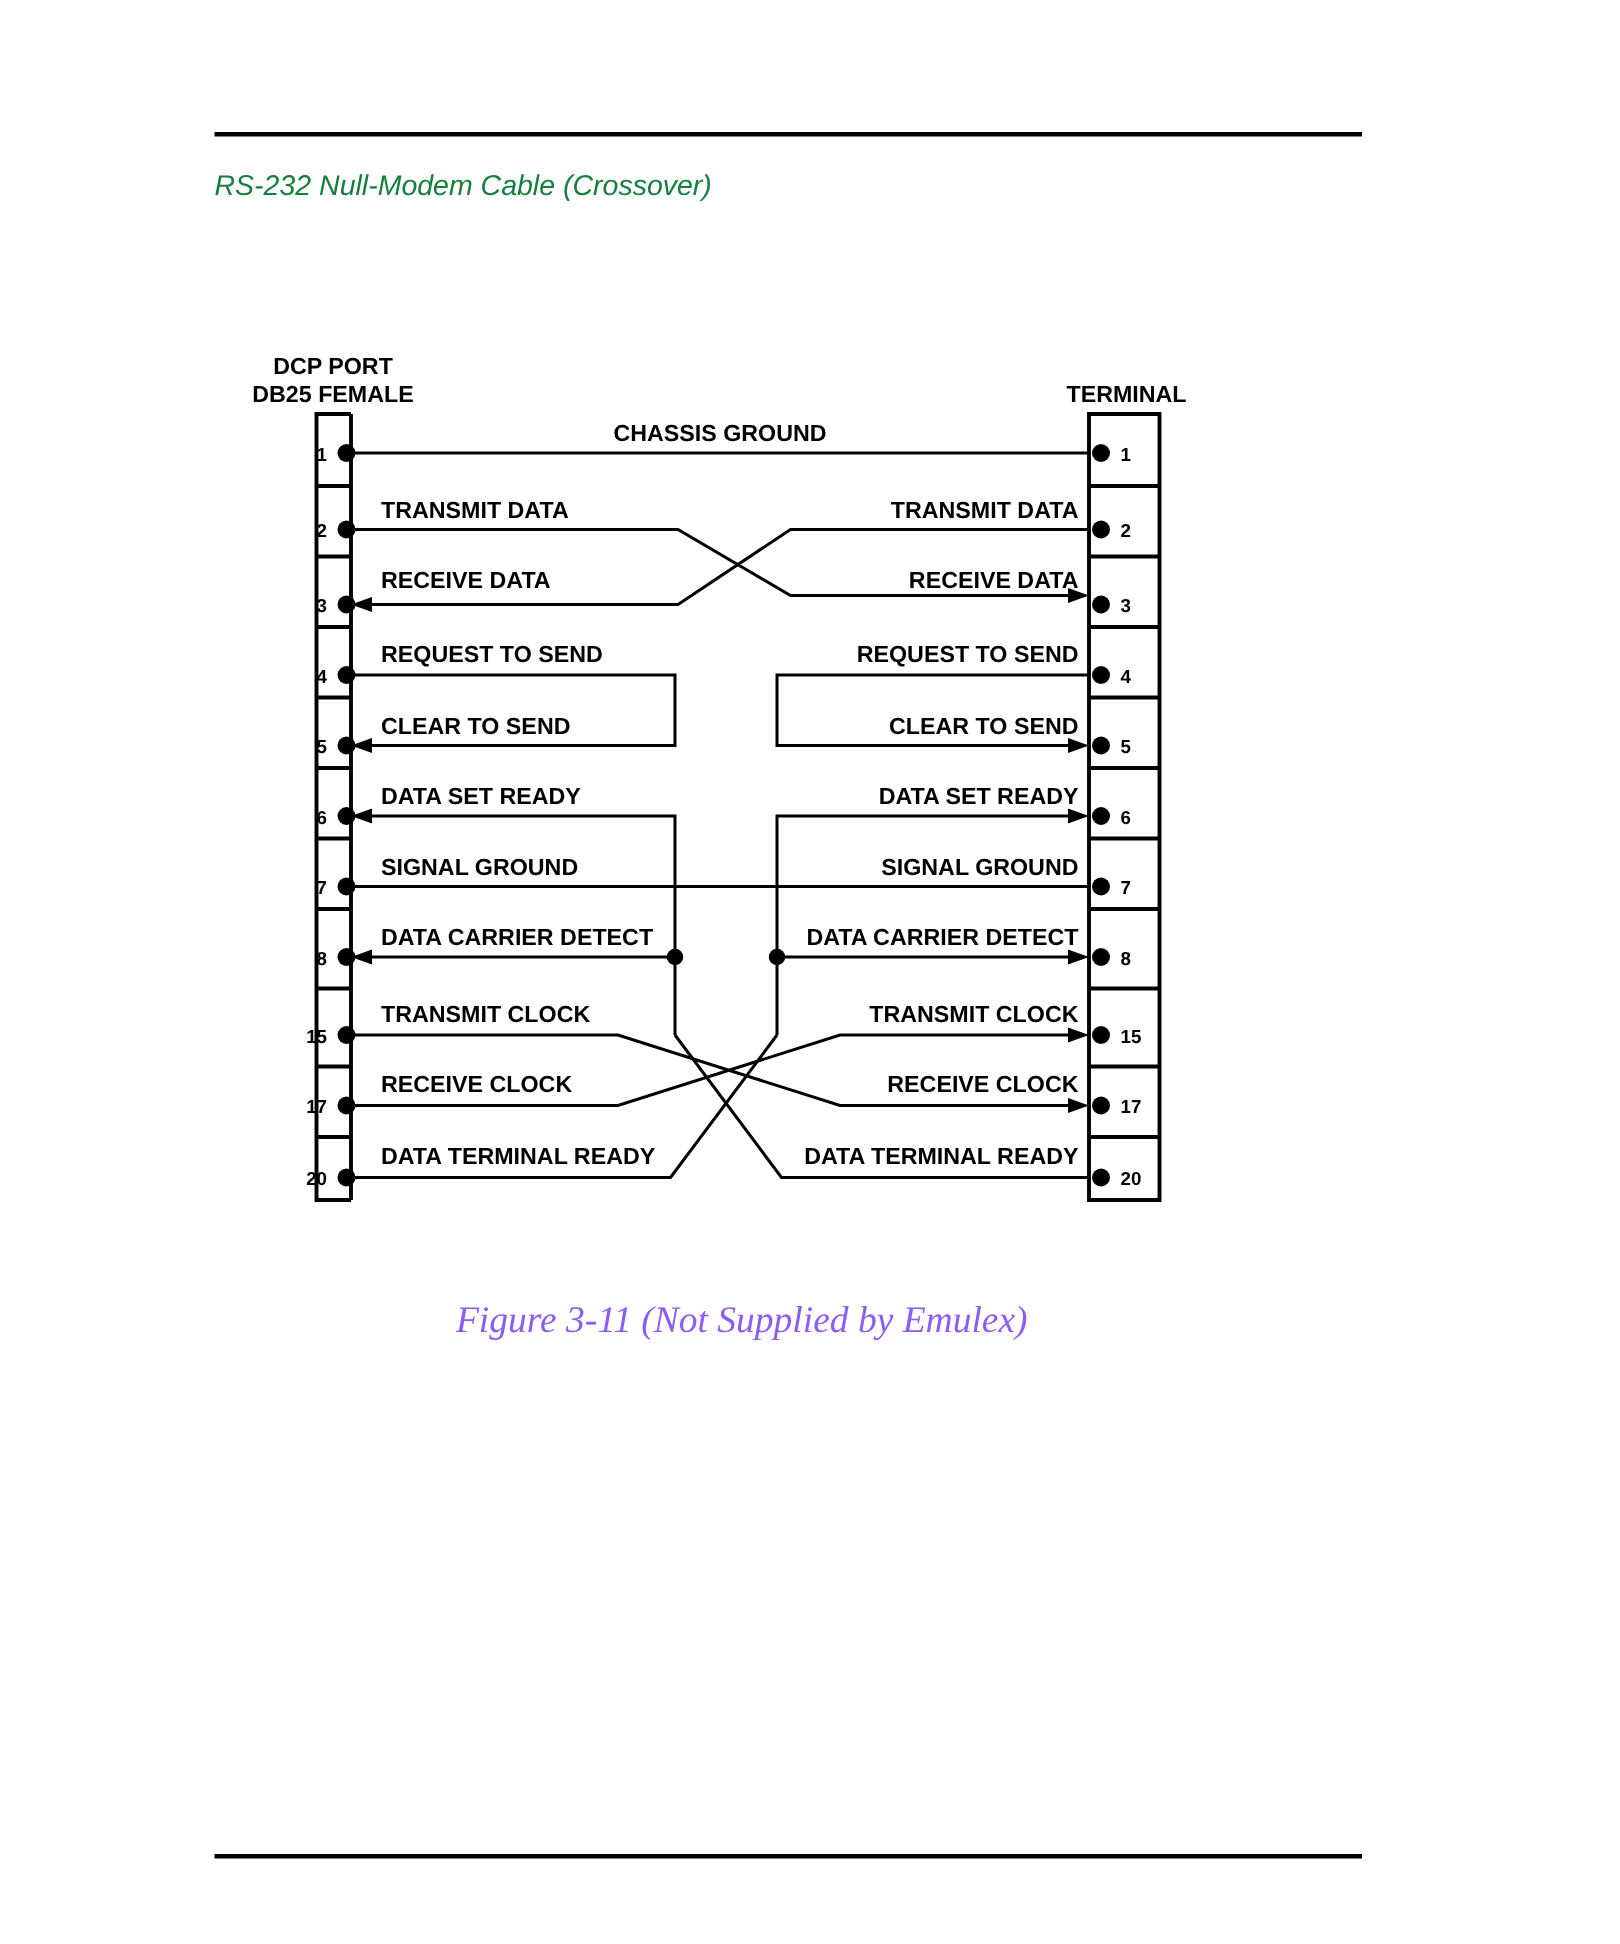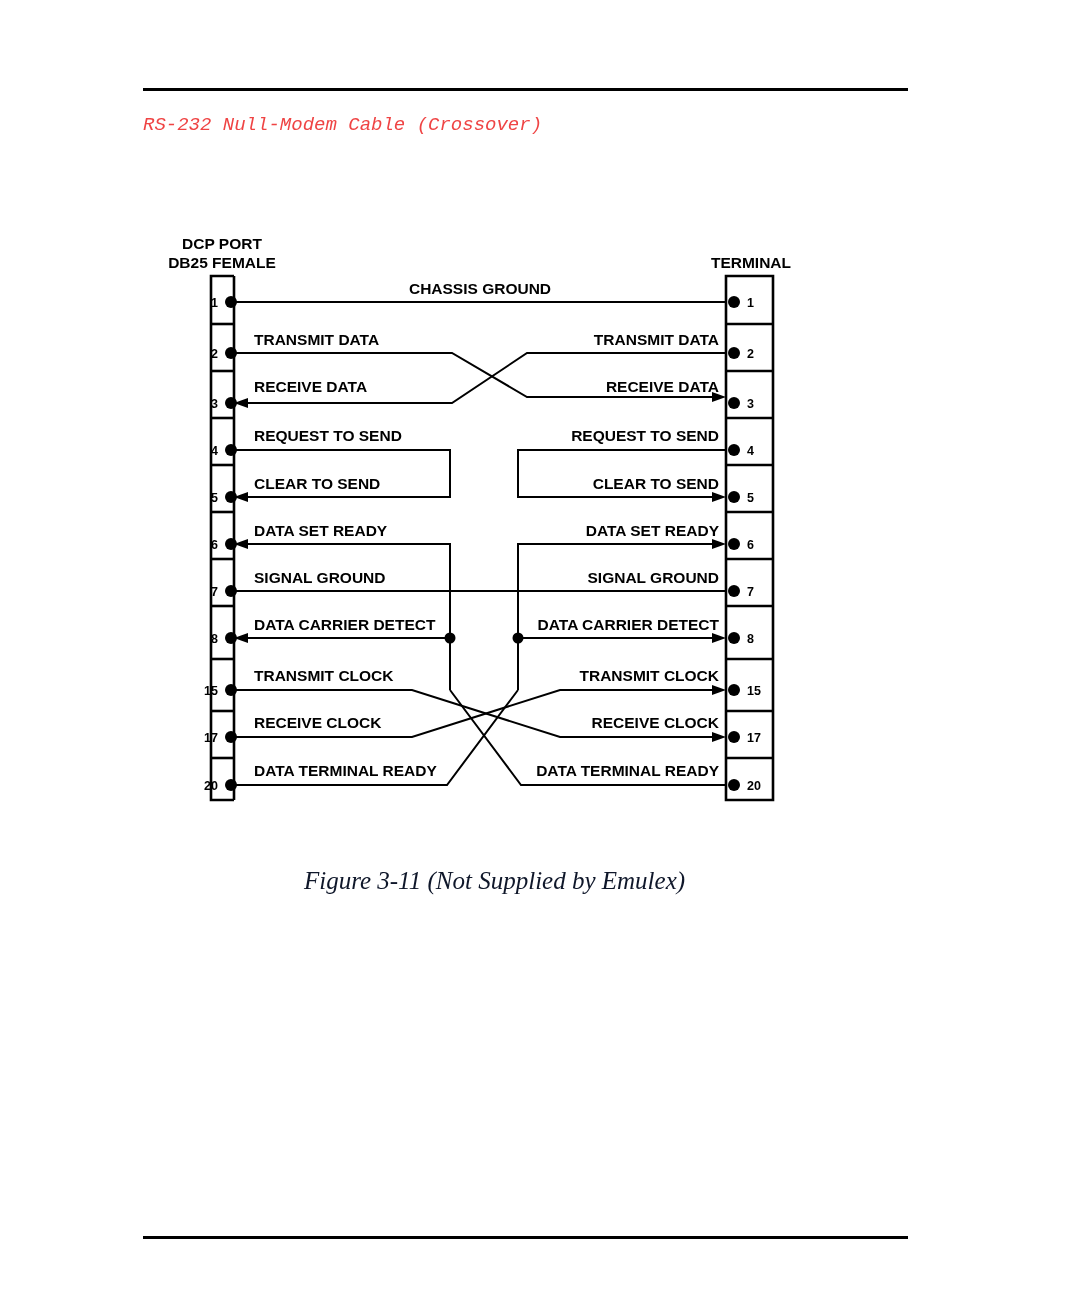--- a/index.html
+++ b/index.html
@@ -44,38 +44,38 @@
     top: 88px;
     width: 765px;
     height: 3px;
     background: #000;
   }
 
   .section-heading {
     position: absolute;
     left: 143px;
     top: 114px;
-    font-family: Liberation Mono, monospace;
+    font-family: Liberation Sans, sans-serif;
     font-style: italic;
     font-size: 19px;
-    color: #ef4444;
+    color: #15803d;
     white-space: nowrap;
   }
 
   
   .figure-caption {
     position: absolute;
     left: 0;
     top: 867px;
     width: 989px;
     text-align: center;
     font-family: "Liberation Serif", serif;
     font-style: italic;
     font-size: 25px;
-    color: #0f172a;
+    color: #8b5cf6;
   }
 
   
   .footer-rule {
     position: absolute;
     left: 143px;
     top: 1236px;
     width: 765px;
     height: 3px;
     background: #000;

